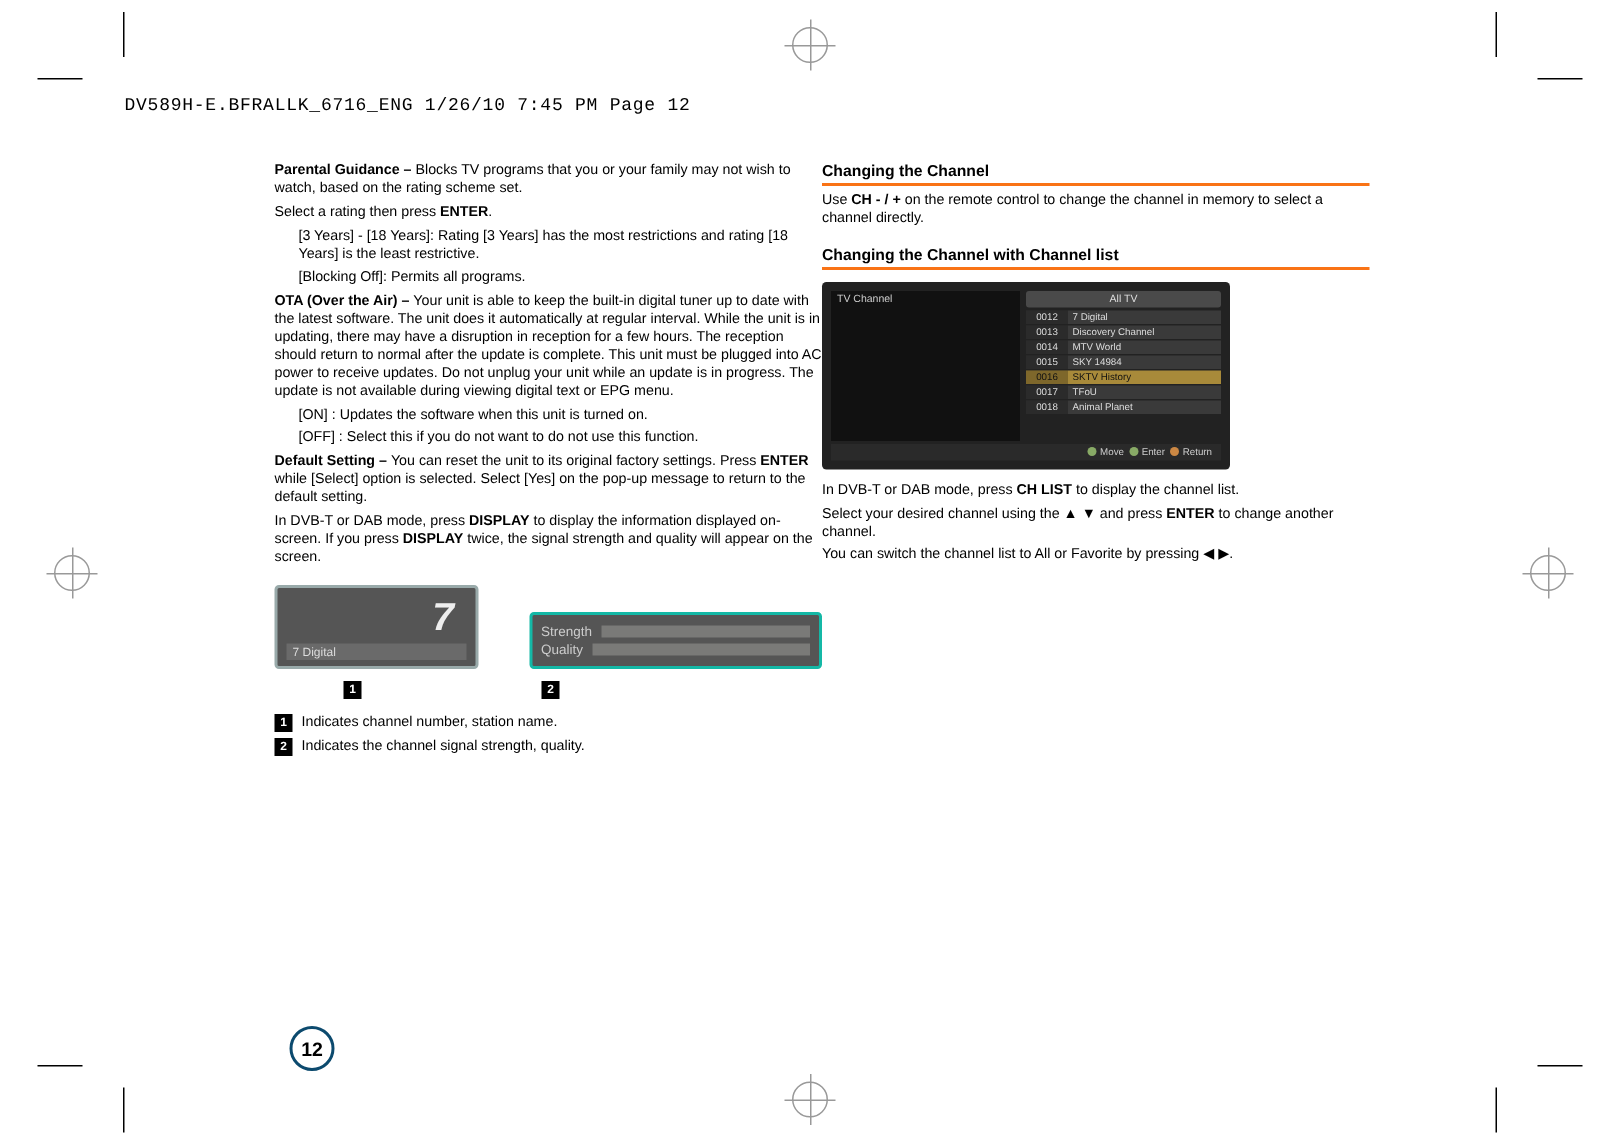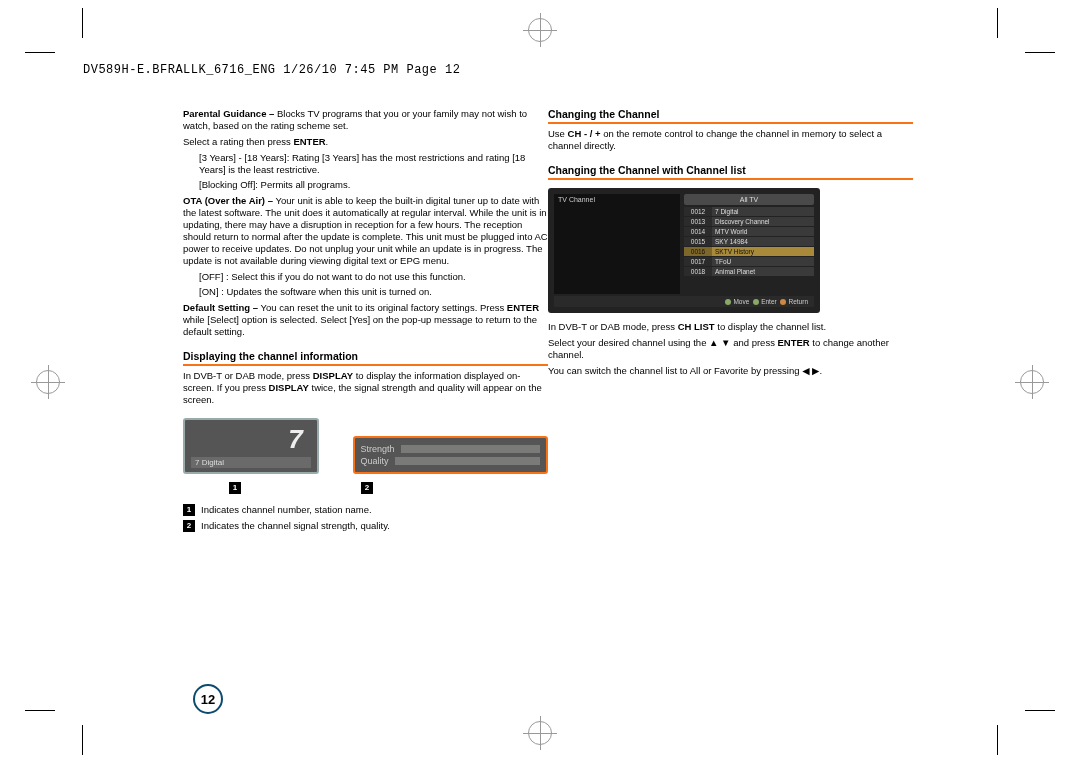--- a/index.html
+++ b/index.html
@@ -93,21 +93,21 @@
   }
   .fig1 .bar {
     background: #6a6a6a;
     font-size: 8px;
     padding: 1px 4px;
     margin-top: 2px;
   }
   .fig2 {
     width: 180px;
     background: #555;
-    border: 2px solid #f97316;
+    border: 2px solid #14b8a6;
     border-radius: 3px;
     padding: 4px 6px;
     color: #ccc;
     font-size: 9px;
   }
   .fig2 .row { display: flex; align-items: center; gap: 6px; margin: 2px 0; }
   .fig2 .meter { flex: 1; height: 8px; background: #7a7a78; }
   .num-badge {
     display: inline-flex;
     width: 12px; height: 12px;
@@ -217,29 +217,26 @@
       </div>
       <div class="para">
         <span>Select a rating then press </span><b>ENTER</b><span>.</span>
       </div>
       <div class="para indent">[3 Years] - [18 Years]: Rating [3 Years] has the most restrictions and rating [18 Years] is the least restrictive.</div>
       <div class="para indent">[Blocking Off]: Permits all programs.</div>
 
       <div class="para">
         <b>OTA (Over the Air) – </b><span>Your unit is able to keep the built-in digital tuner up to date with the latest software. The unit does it automatically at regular interval. While the unit is in updating, there may have a disruption in reception for a few hours. The reception should return to normal after the update is complete. This unit must be plugged into AC power to receive updates. Do not unplug your unit while an update is in progress. The update is not available during viewing digital text or EPG menu.</span>
       </div>
+      <div class="para indent">[ON] : Updates the software when this unit is turned on.</div>
       <div class="para indent">[OFF] : Select this if you do not want to do not use this function.</div>
-      <div class="para indent">[ON] : Updates the software when this unit is turned on.</div>
       <div class="para">
         <b>Default Setting – </b><span>You can reset the unit to its original factory settings. Press </span><b>ENTER</b><span> while [Select] option is selected. Select [Yes] on the pop-up message to return to the default setting.</span>
       </div>
 
-      <div class="section-head">
-        <span>Displaying the channel information</span>
-      </div>
       <div class="para">
         <span>In DVB-T or DAB mode, press </span><b>DISPLAY</b><span> to display the information displayed on-screen. If you press </span><b>DISPLAY</b><span> twice, the signal strength and quality will appear on the screen.</span>
       </div>
 
       <div class="fig-row">
         <div class="fig1">
           <div class="big">7</div>
           <div class="bar">7 Digital</div>
         </div>
         <div class="fig2">

